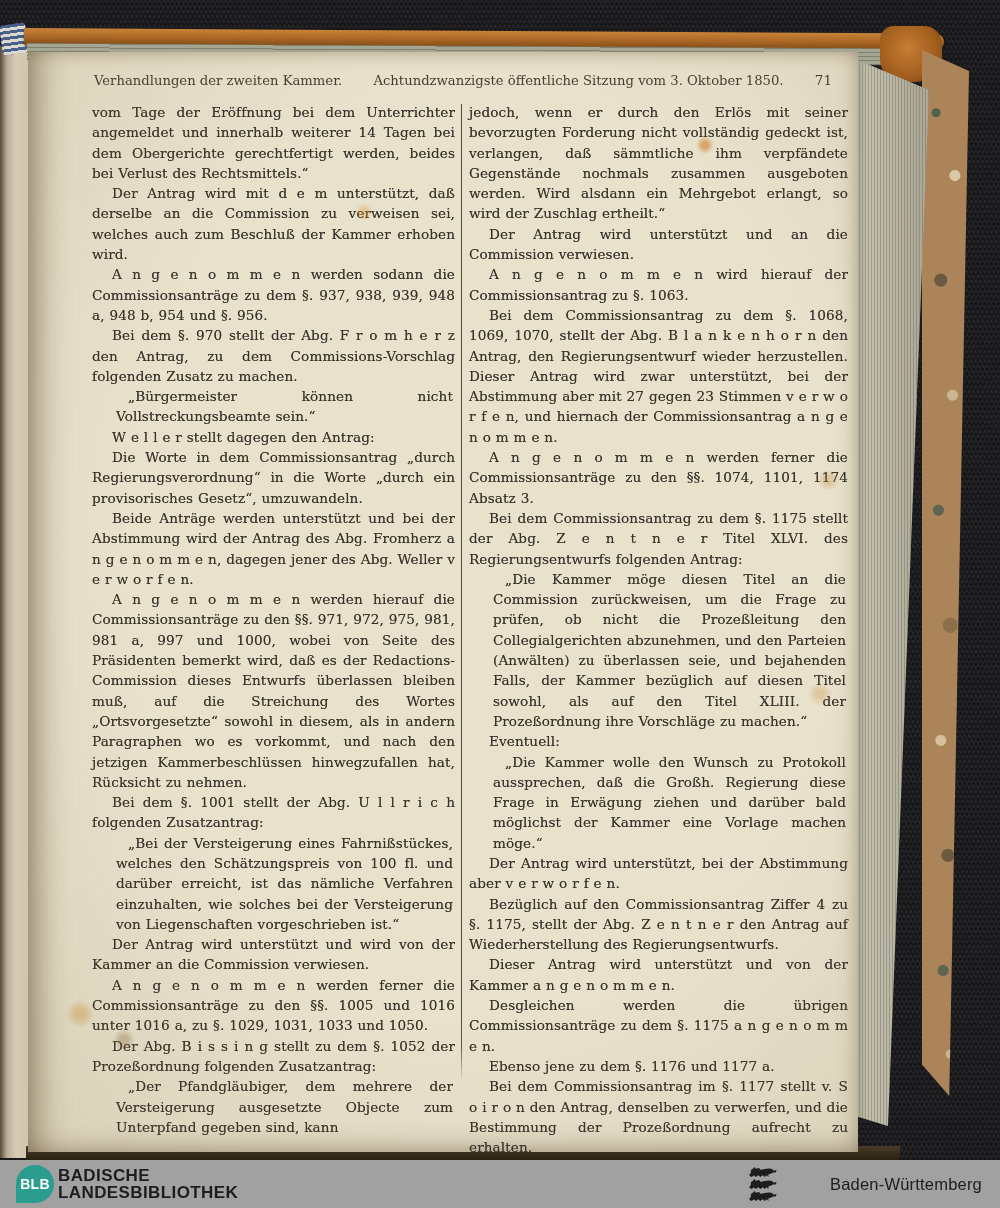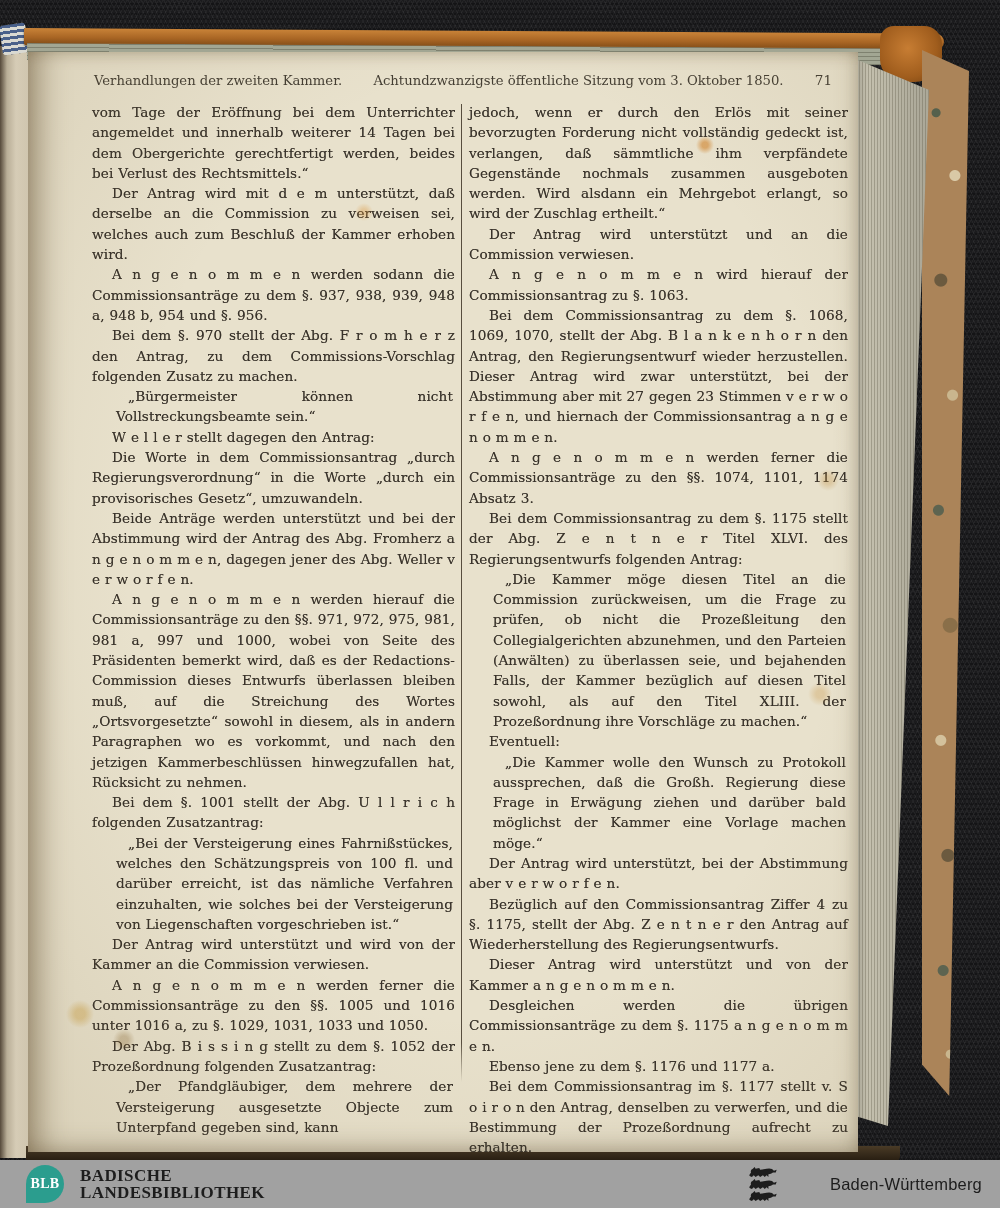--- a/index.html
+++ b/index.html
@@ -86,21 +86,21 @@
   .col-right{flex:1;padding-left:7px;}
   .para{margin:0;}
   .para.ind{text-indent:20px;}
   .para.cont{text-indent:0;}
   .para.quote{margin-left:24px;margin-right:2px;text-indent:12px;}
   .para.sig{text-align:right;padding-right:116px;margin-top:2px;}
   
   .footer{position:absolute;left:0;top:1160px;width:1000px;height:48px;
     background:#a1a1a1;display:flex;align-items:center;justify-content:space-between;
     font-family:"Liberation Sans",sans-serif;}
-  .f-left{display:flex;align-items:center;gap:16px;padding-left:26px;font-family:Liberation Serif, serif;}
+  .f-left{display:flex;align-items:center;gap:4px;padding-left:16px;}
   .blb-logo{width:38px;height:38px;border-radius:50% 50% 50% 0;background:#2b9d8e;
     display:flex;align-items:center;justify-content:center;
     color:#ffffff;font-weight:bold;font-size:14px;letter-spacing:.3px;}
   .lib-name{color:#1d1d1d;font-weight:bold;font-size:17px;line-height:17px;
     letter-spacing:.4px;}
   .f-right{display:flex;align-items:center;gap:9px;padding-right:18px;}
   .lions{display:flex;flex-direction:column;gap:1px;}
   .lions svg{display:block;}
   .state-name{color:#1d1d1d;font-size:16.5px;font-weight:500;letter-spacing:.2px;margin-left:44px;}
 </style>

